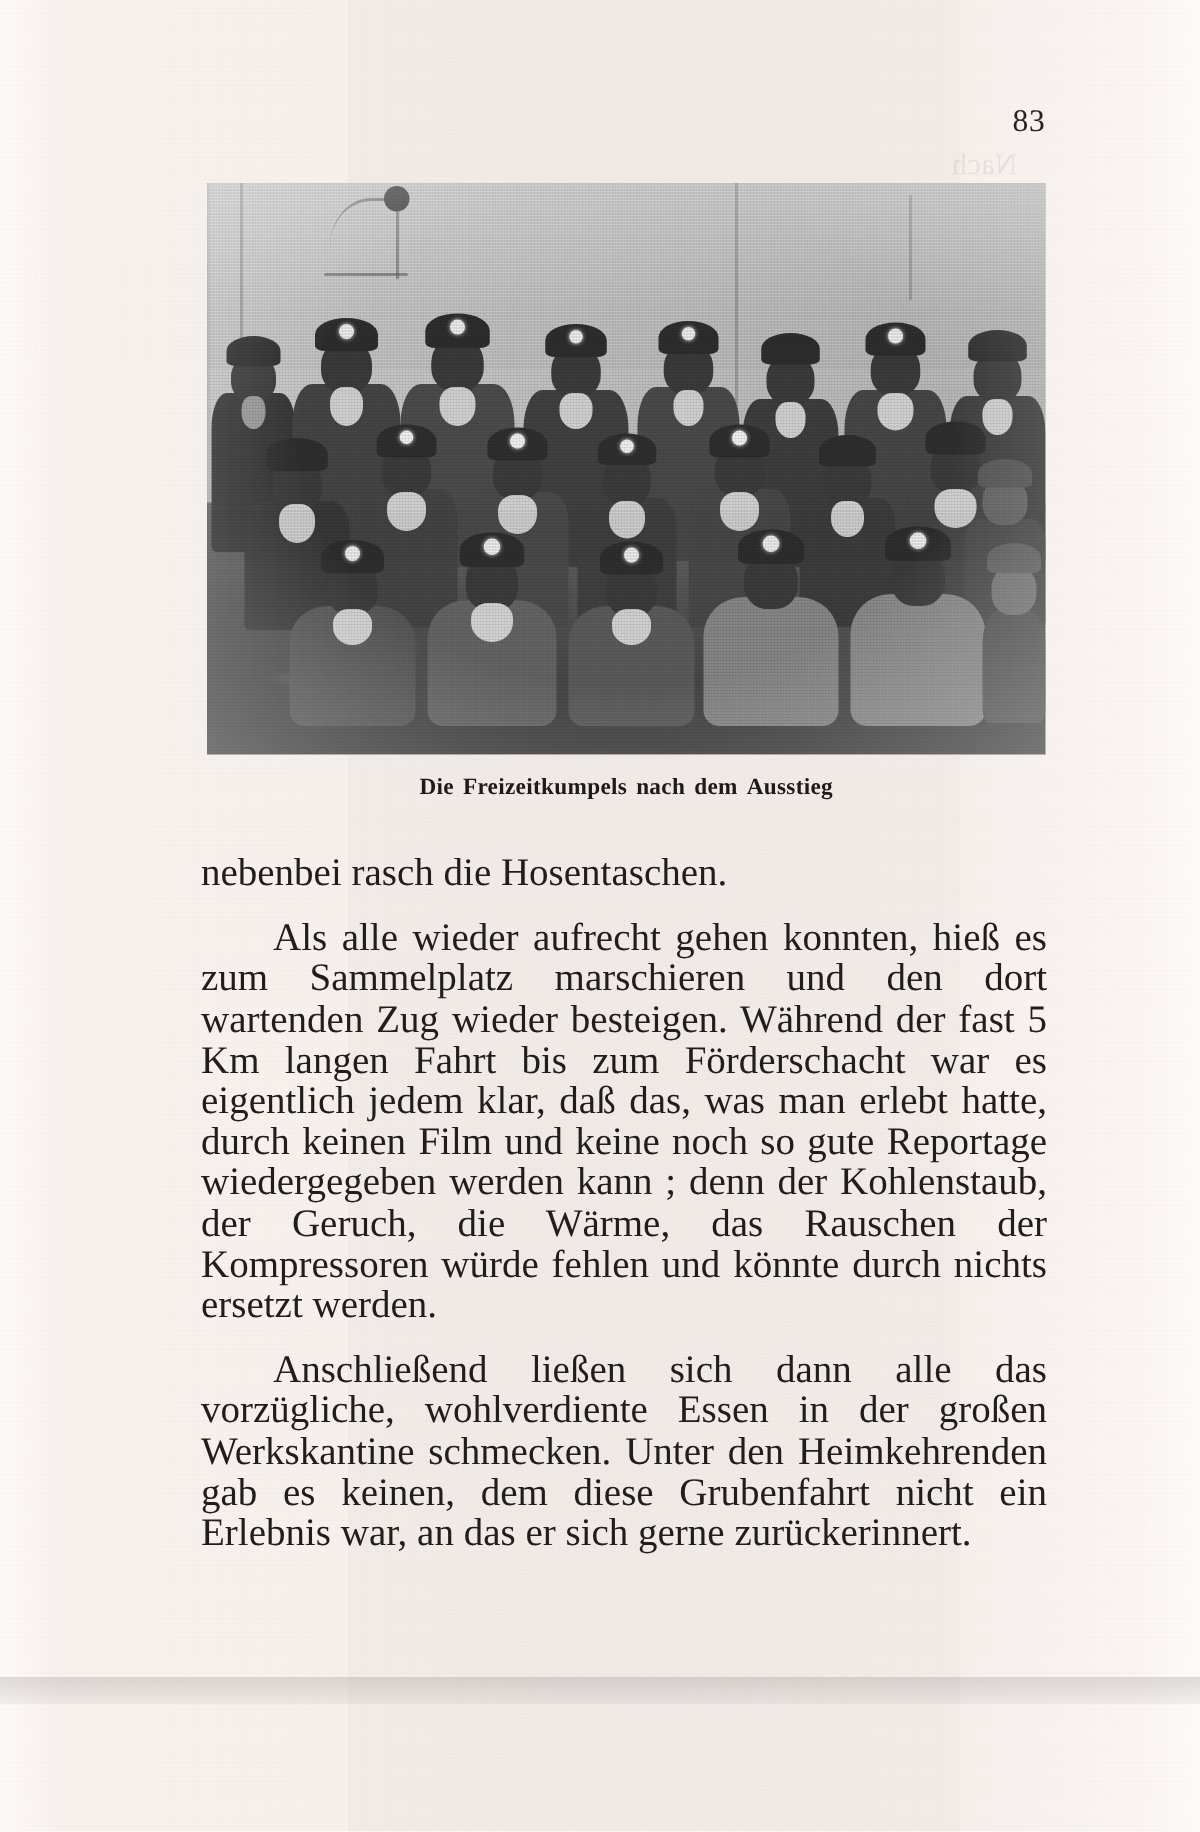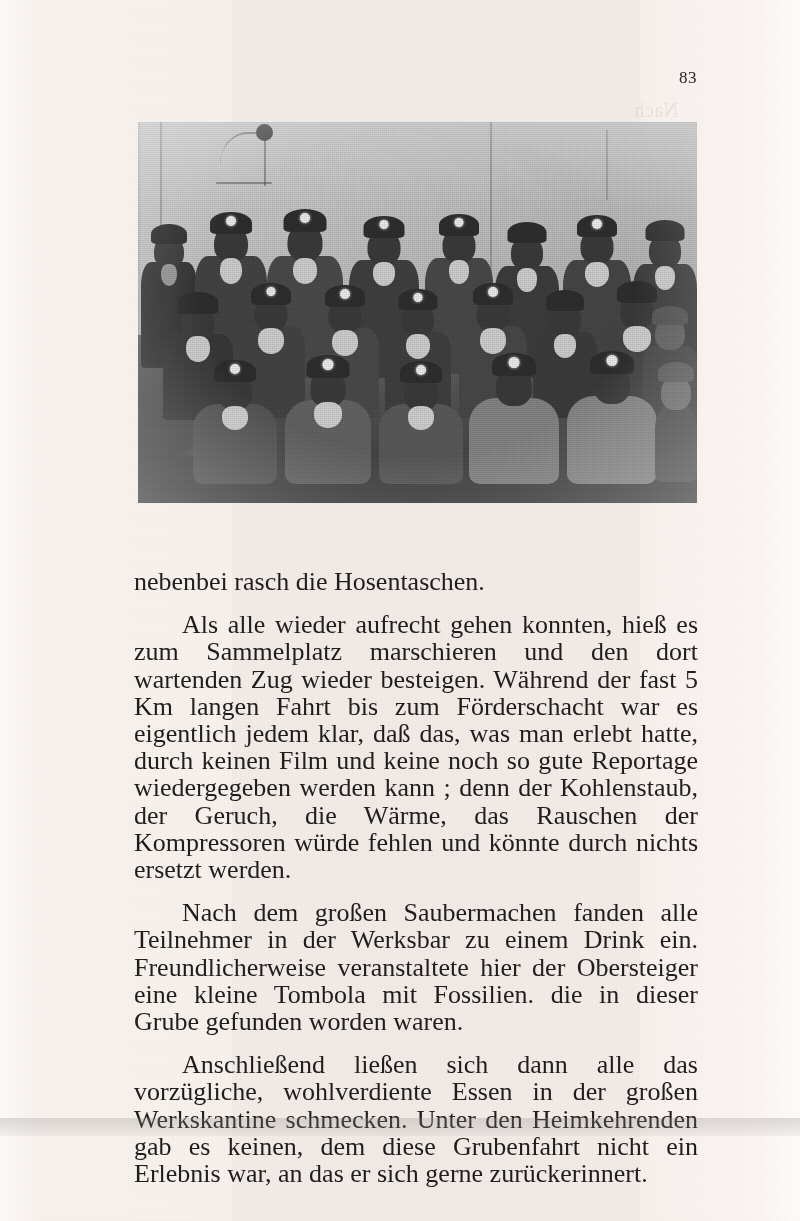--- a/index.html
+++ b/index.html
@@ -68,21 +68,21 @@
     left: 232px;
     width: 408px;
     background: rgba(120,116,112,.035);
     pointer-events: none;
   }
 
   .folio {
     position: absolute;
     top: 68px;
     right: 103px;
-    font-size: 17px;
+    font-size: 21px;
     color: #26221f;
     letter-spacing: .5px;
   }
 
   
   .photo-figure {
     position: absolute;
     left: 138px;
     top: 122px;
     width: 559px;
@@ -404,22 +404,24 @@
         <div class="m-body" style="top:44px;width:42px;height:76px;background:#5a534b;border-radius:30% 30% 12% 12%"></div>
         <div class="m-head" style="top:14px;width:30px;height:34px;background:#7d756b"></div>
         <div class="m-helmet" style="top:0px;width:36px;height:20px;background:#6a635a"></div>
       </div>
 
       <div class="photo-grain"></div>
       <div class="photo-fade"></div>
     </div>
   </figure>
 
+  <figcaption class="caption">
+    <span>Die</span><span>Freizeitkumpels</span><span>nach</span><span>dem</span><span>Ausstieg</span>
+  </figcaption>
 
   <div class="body-text">
     <p class="runon">nebenbei rasch die Hosentaschen.</p>
     <p>Als alle wieder aufrecht gehen konnten, hieß es zum Sammelplatz marschieren und den dort wartenden Zug wieder besteigen. Während der fast 5 Km langen Fahrt bis zum Förderschacht war es eigentlich jedem klar, daß das, was man erlebt hatte, durch keinen Film und keine noch so gute Reportage wiedergegeben werden kann ; denn der Kohlenstaub, der Geruch, die Wärme, das Rauschen der Kompressoren würde fehlen und könnte durch nichts ersetzt werden.</p>
-    <p>Nach dem großen Saubermachen fanden alle Teilnehmer in der Werksbar zu einem Drink ein. Freundlicherweise veranstaltete hier der Obersteiger eine kleine Tombola mit Fossilien. die in dieser Grube gefunden worden waren.</p>
     <p>Anschließend ließen sich dann alle das vorzügliche, wohlverdiente Essen in der großen Werkskantine schmecken. Unter den Heimkehrenden gab es keinen, dem diese Grubenfahrt nicht ein Erlebnis war, an das er sich gerne zurückerinnert.</p>
   </div>
 
   <div class="scanband-bottom"></div>
 </div>
 
 </body></html>

